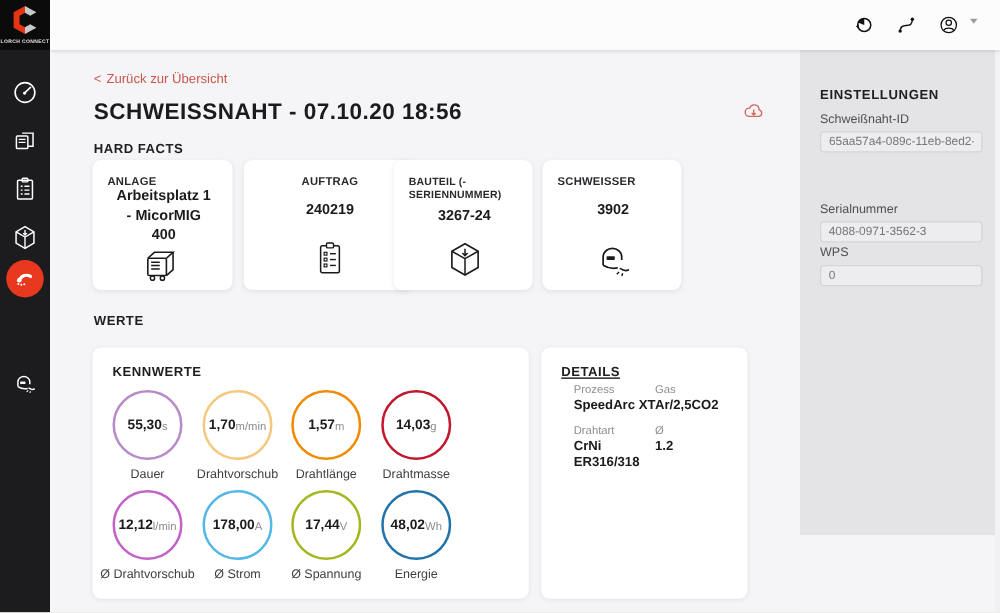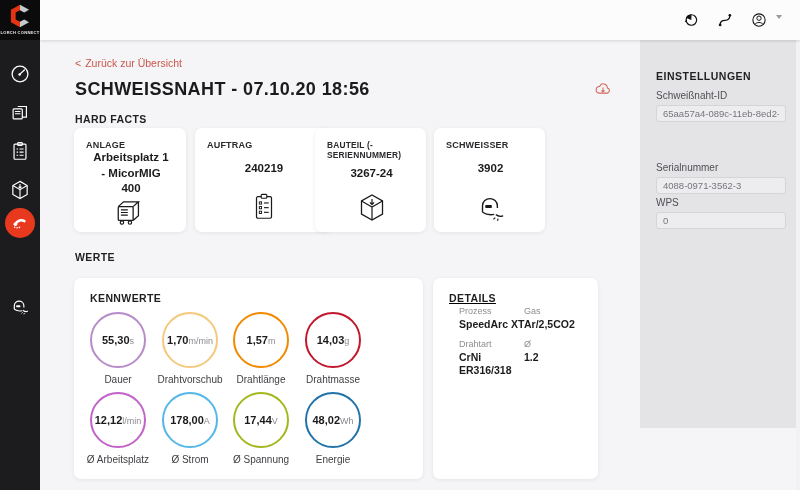--- a/index.html
+++ b/index.html
@@ -180,21 +180,21 @@
           <rect x="4" y="9" width="14" height="13" rx="1" fill="none" stroke="#1a1a1a" stroke-width="1.2"></rect>
           <path d="M4 9 L9 4.5 H23 L18 9" fill="none" stroke="#1a1a1a" stroke-width="1.2"></path>
           <path d="M23 4.5 V17.5 L18 22" fill="none" stroke="#1a1a1a" stroke-width="1.2"></path>
           <path d="M6.5 12 h6.5 M6.5 14.5 h6.5 M6.5 17 h6.5" stroke="#1a1a1a" stroke-width="1.1"></path>
           <circle cx="7.5" cy="24" r="1.6" fill="none" stroke="#1a1a1a" stroke-width="1.1"></circle>
           <circle cx="15" cy="24" r="1.6" fill="none" stroke="#1a1a1a" stroke-width="1.1"></circle>
         </svg>
       </div>
     </div>
 
-    <div class="card hf-card" style="left:155px; width:136px;">
+    <div class="card hf-card" style="left:155px; width:136px;align-items:center;">
       <div class="hf-label">AUFTRAG</div>
       <div class="hf-value">240219</div>
       <div class="hf-icon">
         <svg width="30" height="34" viewBox="0 0 32 34">
           <rect x="8" y="6" width="16" height="23" rx="1.5" fill="none" stroke="#1a1a1a" stroke-width="1.3"></rect>
           <rect x="13" y="3.5" width="6" height="4.2" rx="1" fill="#fff" stroke="#1a1a1a" stroke-width="1.2"></rect>
           <rect x="11" y="11.5" width="2.4" height="2.4" fill="none" stroke="#1a1a1a" stroke-width="1"></rect>
           <path d="M16 12.7 h5" stroke="#1a1a1a" stroke-width="1.2"></path>
           <rect x="11" y="16.5" width="2.4" height="2.4" fill="none" stroke="#1a1a1a" stroke-width="1"></rect>
           <path d="M16 17.7 h5" stroke="#1a1a1a" stroke-width="1.2"></path>
@@ -262,21 +262,21 @@
         <div class="mval">14,03</div>
         <div class="munit">g</div>
       </div>
       <div class="mlabel">Drahtmasse</div>
     </div>
     <div class="metric" style="left:42px; top:352px;">
       <div class="circle" style="border-color: rgb(194, 99, 200);">
         <div class="mval">12,12</div>
         <div class="munit">l/min</div>
       </div>
-      <div class="mlabel">Ø Arbeitsplatz</div>
+      <div class="mlabel">Ø Drahtvorschub</div>
     </div>
     <div class="metric" style="left:114px; top:352px;">
       <div class="circle" style="border-color: rgb(85, 183, 229);">
         <div class="mval">178,00</div>
         <div class="munit">A</div>
       </div>
       <div class="mlabel">Ø Strom</div>
     </div>
     <div class="metric" style="left:185px; top:352px;">
       <div class="circle" style="border-color: rgb(165, 183, 31);">

